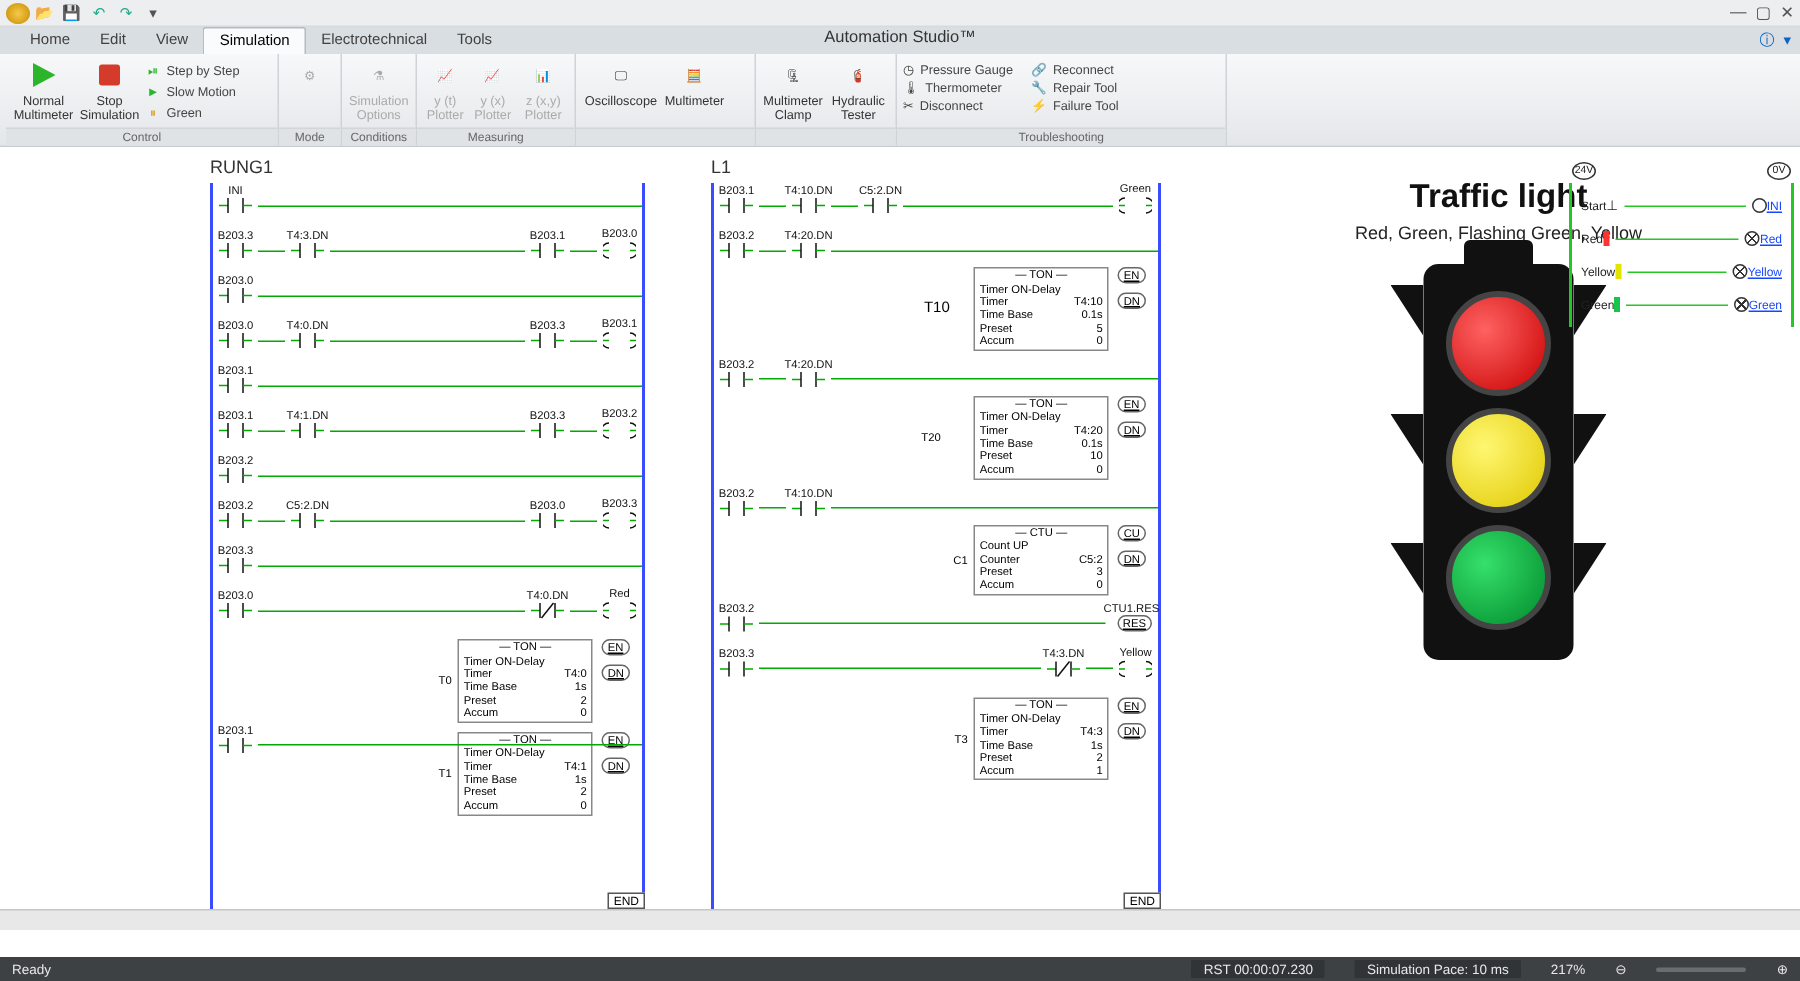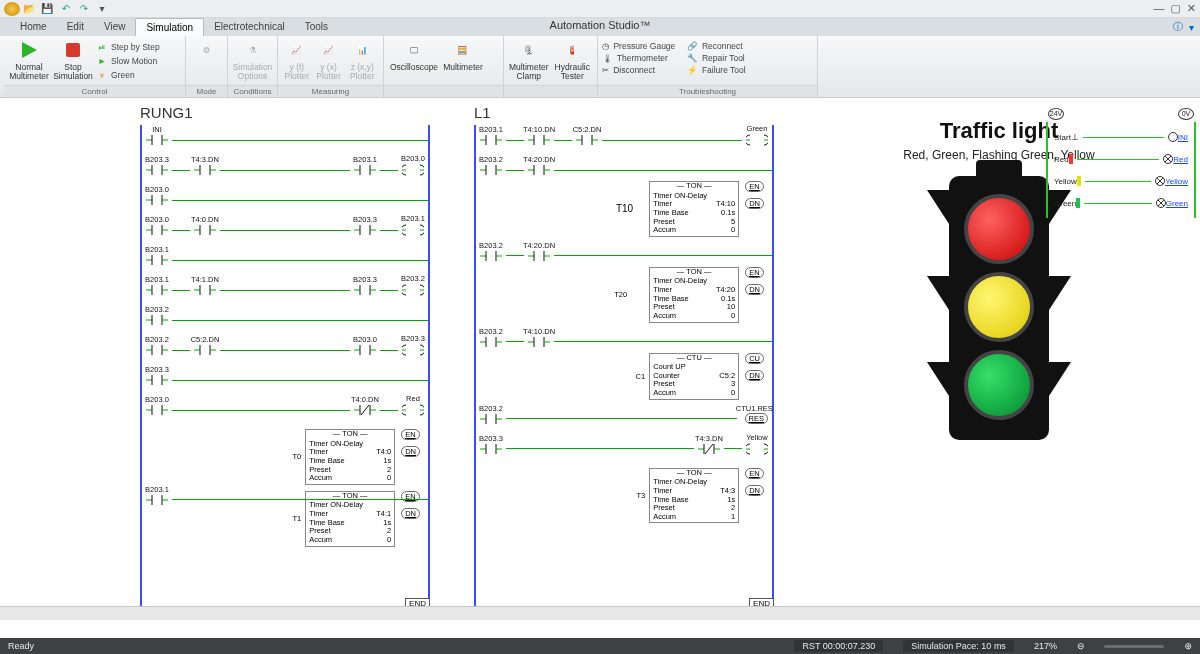--- a/index.html
+++ b/index.html
@@ -30,21 +30,21 @@
   .toolcol { display: flex; flex-direction: column; gap: 2px; padding-top: 2px; }
   .toolcol .row { display: flex; align-items: center; gap: 4px; font-size: 8.5px; color: #444; }
 
   
   .workspace { height: 522px; background: #fff; position: relative; }
   .scroll-x { position: absolute; bottom: 0; left: 0; right: 0; height: 14px; background: #e8e8e8; border-top: 1px solid #c6c6c6; }
 
   .diagram { position: absolute; top: 0; left: 0; right: 0; bottom: 14px; display: flex; }
 
   .ladder { padding: 6px 10px; }
-  .ladder-title { font-size: 15px; color: #333; margin-bottom: 4px; }
+  .ladder-title { font-size: 12px; color: #333; margin-bottom: 4px; }
   .rails { border-left: 2px solid #3a4cff; border-right: 2px solid #3a4cff; position: relative; }
   .rails.l1 { width: 290px; height: 490px; }
   .rails.l2 { width: 300px; height: 490px; }
   .rung { display: flex; align-items: center; height: 30px; position: relative; }
   .elem { position: relative; display: flex; flex-direction: column; align-items: center; margin: 0 4px; }
   .elem .lbl { font-size: 7.5px; color: #111; line-height: 1; position: absolute; top: -8px; white-space: nowrap; }
   .elem .sym { font-family: monospace; font-size: 11px; color: #0a0; }
   .elem .sym svg { display:block; }
   .wire  { flex: 1; height: 0; border-top: 1px solid #0a0; min-width: 8px; }
   .wire.sh { flex: 0 0 18px; }

